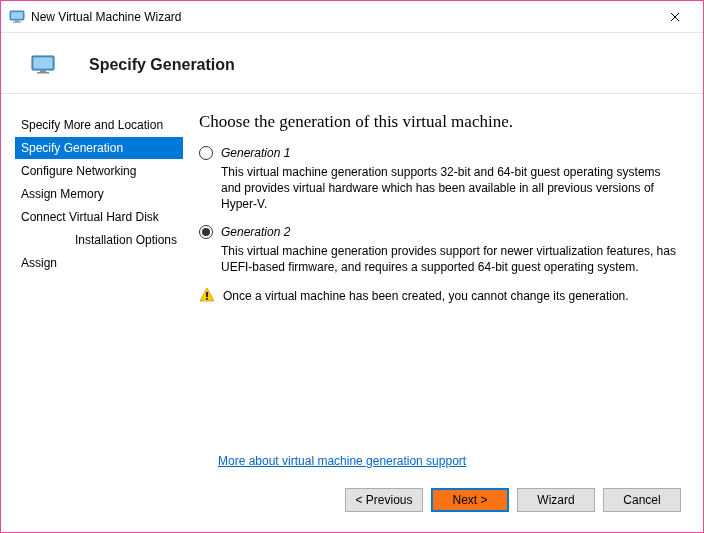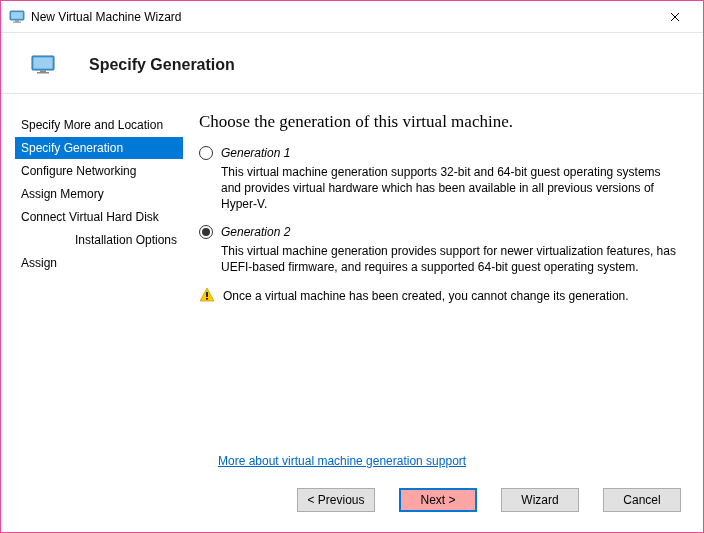--- a/index.html
+++ b/index.html
@@ -23,23 +23,23 @@
 .radio-circle { width: 14px; height: 14px; border: 1px solid #333; border-radius: 50%; margin-right: 8px; display: flex; align-items: center; justify-content: center; cursor: pointer; }
 .radio-circle.selected::after { content: ""; width: 8px; height: 8px; background: #333; border-radius: 50%; }
 .radio-label { font-size: 12px; cursor: pointer; }
 .radio-desc { font-size: 12px; margin: 2px 0 12px 22px; line-height: 1.35; }
 .warning-row { display: flex; align-items: flex-end; margin-top: 8px; }
 .warning-icon { width: 16px; height: 16px; margin-right: 8px; flex-shrink: 0; }
 .warning-text { font-size: 12px; }
 .footer-area { padding: 0 20px 20px 0; margin-left: 19px; }
 .link-row { margin: 0 0 20px 198px; }
 .link { color: #0066cc; text-decoration: underline; font-size: 12px; cursor: pointer; }
-.buttons { display: flex; justify-content: flex-end; gap: 24px; padding-right: 2px; }
+.buttons { display: flex; justify-content: flex-end; gap: 8px; padding-right: 2px; }
 .btn { min-width: 78px; height: 24px; border: 1px solid #adadad; background: #e1e1e1; font-size: 12px; font-family: inherit; cursor: pointer; }
-.btn.primary { border: 2px solid #0078d7; background: #fca5a5; }
+.btn.primary { border: 2px solid #0078d7; background: #f97316; }
 .monitor-svg { display: block; }
 </style>
 </head>
 <body>
 
 <div class="window">
   <div class="titlebar">
     <span class="titlebar-icon">
       <svg class="monitor-svg" width="16" height="16" viewBox="0 0 16 16">
           <rect x="1" y="2" width="14" height="9" rx="1" fill="#4aa3df" stroke="#2b6ca3" stroke-width="0.8"></rect>

